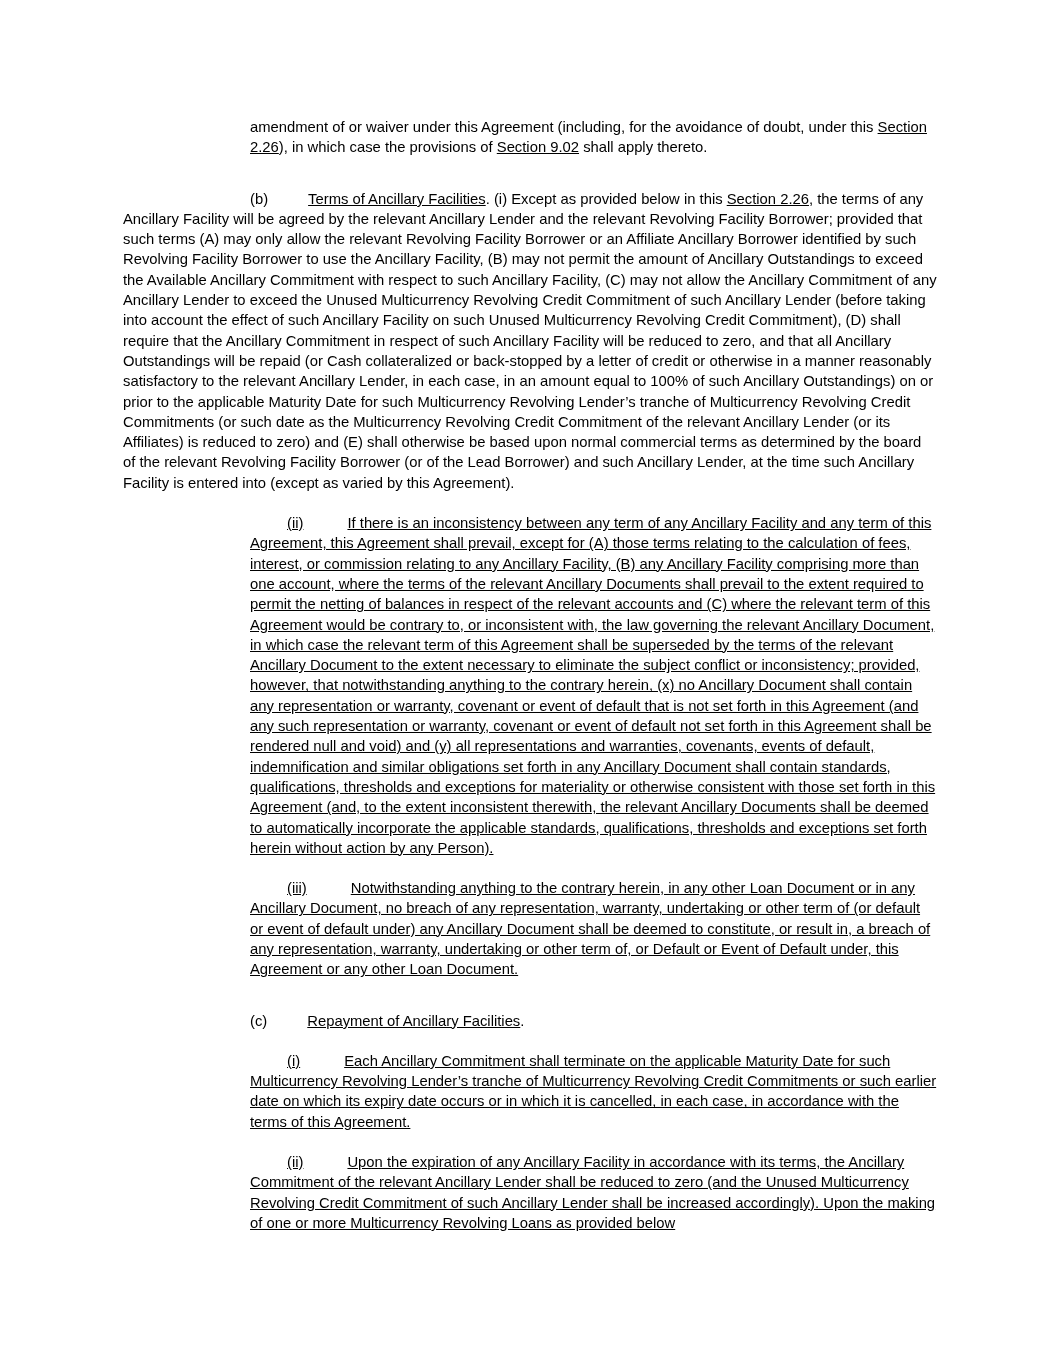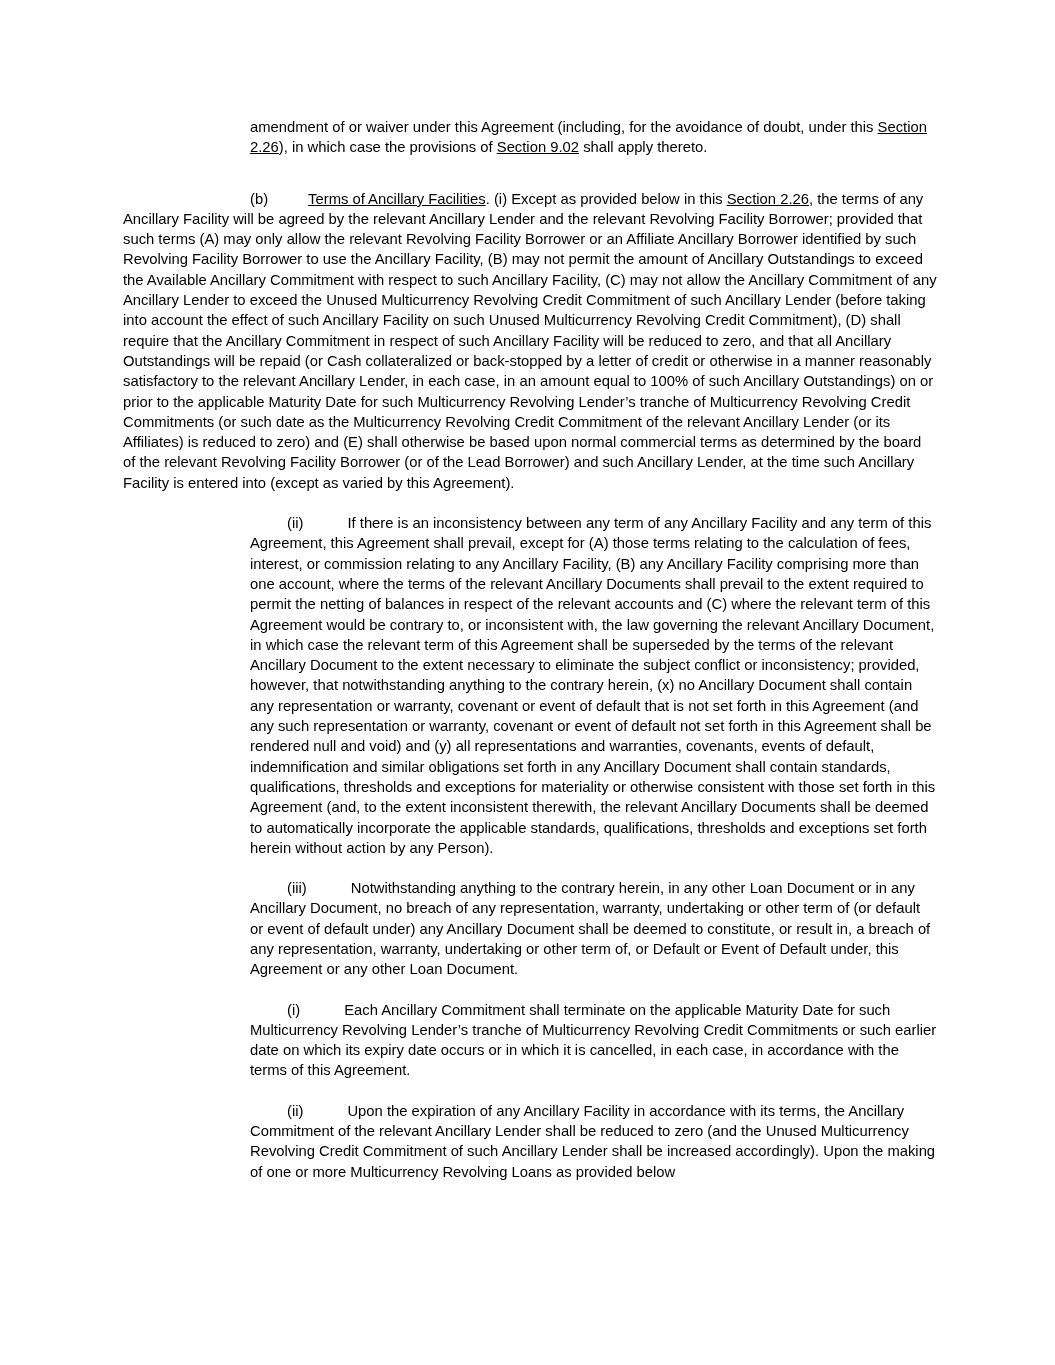--- a/index.html
+++ b/index.html
@@ -13,36 +13,37 @@
     color: #000000;
     font-family: "Liberation Sans", "DejaVu Sans", sans-serif;
     font-size: 14.8px;
     line-height: 20.3px;
     padding: 117px 118px 40px 123px;
     overflow: hidden;
   }
   .para { margin-bottom: 20px; text-align: left; }
   .indent-block { margin-left: 127px; }
   .first-indent { text-indent: 127px; margin-top: 31px; }
-  .marker-indent { text-indent: 37px; }
+  .marker-indent { text-indent: 37px; text-decoration: underline; }
   .tab { display: inline-block; width: 44px; }
   .tab-sm { display: inline-block; width: 40px; }
   .u { text-decoration: underline; }
 </style>
 </head>
 <body>
 
 <div class="page">
 
   <p class="para indent-block"><span>amendment of or waiver under this Agreement (including, for the avoidance of doubt, under this </span><span class="u">Section 2.26</span><span>), in which case the provisions of </span><span class="u">Section 9.02</span><span> shall apply thereto.</span></p>
 
   <p class="para first-indent"><span>(b)</span><span class="tab-sm"></span><span class="u">Terms of Ancillary Facilities</span><span>.  (i) Except as provided below in this </span><span class="u">Section 2.26</span><span>, the terms of any Ancillary Facility will be agreed by the relevant Ancillary Lender and the relevant Revolving Facility Borrower; provided that such terms (A) may only allow the relevant Revolving Facility Borrower or an Affiliate Ancillary Borrower identified by such Revolving Facility Borrower to use the Ancillary Facility, (B) may not permit the amount of Ancillary Outstandings to exceed the Available Ancillary Commitment with respect to such Ancillary Facility, (C) may not allow the Ancillary Commitment of any Ancillary Lender to exceed the Unused Multicurrency Revolving Credit Commitment of such Ancillary Lender (before taking into account the effect of such Ancillary Facility on such Unused Multicurrency Revolving Credit Commitment), (D) shall require that the Ancillary Commitment in respect of such Ancillary Facility will be reduced to zero, and that all Ancillary Outstandings will be repaid (or Cash collateralized or back-stopped by a letter of credit or otherwise in a manner reasonably satisfactory to the relevant Ancillary Lender, in each case, in an amount equal to 100% of such Ancillary Outstandings) on or prior to the applicable Maturity Date for such Multicurrency Revolving Lender’s tranche of Multicurrency Revolving Credit Commitments (or such date as the Multicurrency Revolving Credit Commitment of the relevant Ancillary Lender (or its Affiliates) is reduced to zero) and (E) shall otherwise be based upon normal commercial terms as determined by the board of the relevant Revolving Facility Borrower (or of the Lead Borrower) and such Ancillary Lender, at the time such Ancillary Facility is entered into (except as varied by this Agreement).</span></p>
 
   <p class="para indent-block marker-indent"><span>(ii)</span><span class="tab"></span><span>If there is an inconsistency between any term of any Ancillary Facility and any term of this Agreement, this Agreement shall prevail, except for (A) those terms relating to the calculation of fees, interest, or commission relating to any Ancillary Facility, (B) any Ancillary Facility comprising more than one account, where the terms of the relevant Ancillary Documents shall prevail to the extent required to permit the netting of balances in respect of the relevant accounts and (C) where the relevant term of this Agreement would be contrary to, or inconsistent with, the law governing the relevant Ancillary Document, in which case the relevant term of this Agreement shall be superseded by the terms of the relevant Ancillary Document to the extent necessary to eliminate the subject conflict or inconsistency; provided, however, that notwithstanding anything to the contrary herein, (x) no Ancillary Document shall contain any representation or warranty, covenant or event of default that is not set forth in this Agreement (and any such representation or warranty, covenant or event of default not set forth in this Agreement shall be rendered null and void) and (y) all representations and warranties, covenants, events of default, indemnification and similar obligations set forth in any Ancillary Document shall contain standards, qualifications, thresholds and exceptions for materiality or otherwise consistent with those set forth in this Agreement (and, to the extent inconsistent therewith, the relevant Ancillary Documents shall be deemed to automatically incorporate the applicable standards, qualifications, thresholds and exceptions set forth herein without action by any Person).</span></p>
 
   <p class="para indent-block marker-indent"><span>(iii)</span><span class="tab"></span><span>Notwithstanding anything to the contrary herein, in any other Loan Document or in any Ancillary Document, no breach of any representation, warranty, undertaking or other term of (or default or event of default under) any Ancillary Document shall be deemed to constitute, or result in, a breach of any representation, warranty, undertaking or other term of, or Default or Event of Default under, this Agreement or any other Loan Document.</span></p>
 
+  <p class="para first-indent"><span>(c)</span><span class="tab-sm"></span><span class="u">Repayment of Ancillary Facilities</span><span>.</span></p>
 
   <p class="para indent-block marker-indent"><span>(i)</span><span class="tab"></span><span>Each Ancillary Commitment shall terminate on the applicable Maturity Date for such Multicurrency Revolving Lender’s tranche of Multicurrency Revolving Credit Commitments or such earlier date on which its expiry date occurs or in which it is cancelled, in each case, in accordance with the terms of this Agreement.</span></p>
 
   <p class="para indent-block marker-indent"><span>(ii)</span><span class="tab"></span><span>Upon the expiration of any Ancillary Facility in accordance with its terms, the Ancillary Commitment of the relevant Ancillary Lender shall be reduced to zero (and the Unused Multicurrency Revolving Credit Commitment of such Ancillary Lender shall be increased accordingly).  Upon the making of one or more Multicurrency Revolving Loans as provided below</span></p>
 
 </div>
 
 </body></html>

